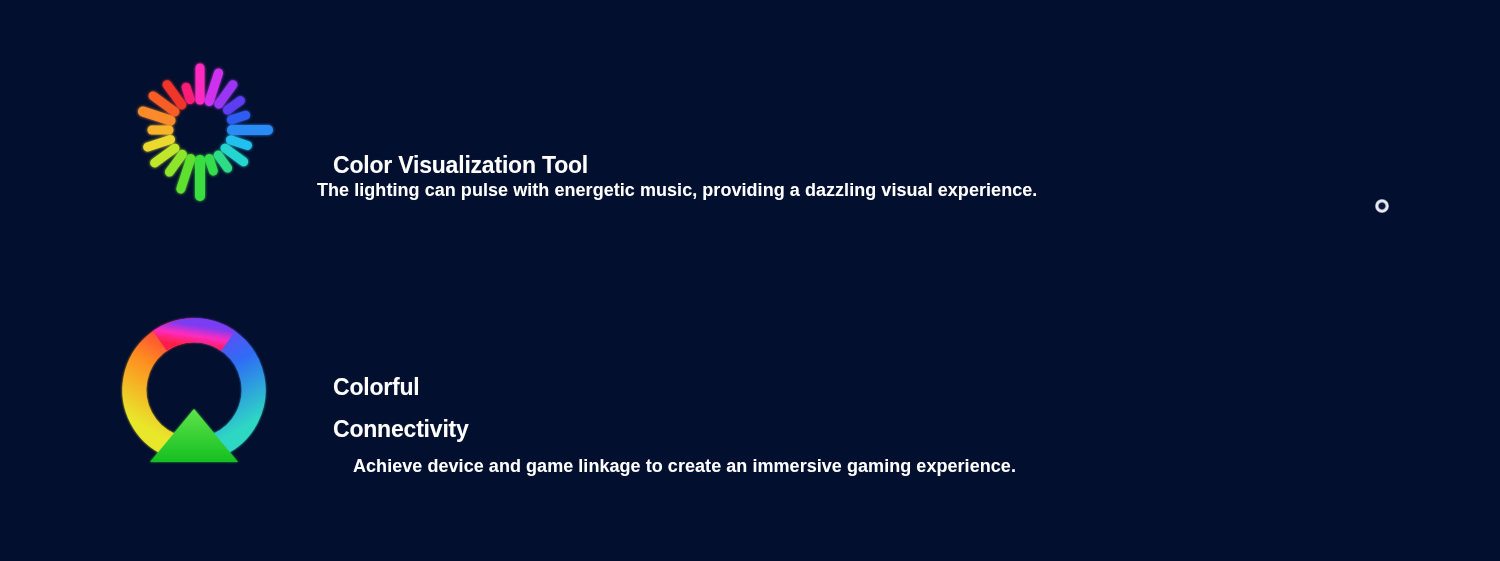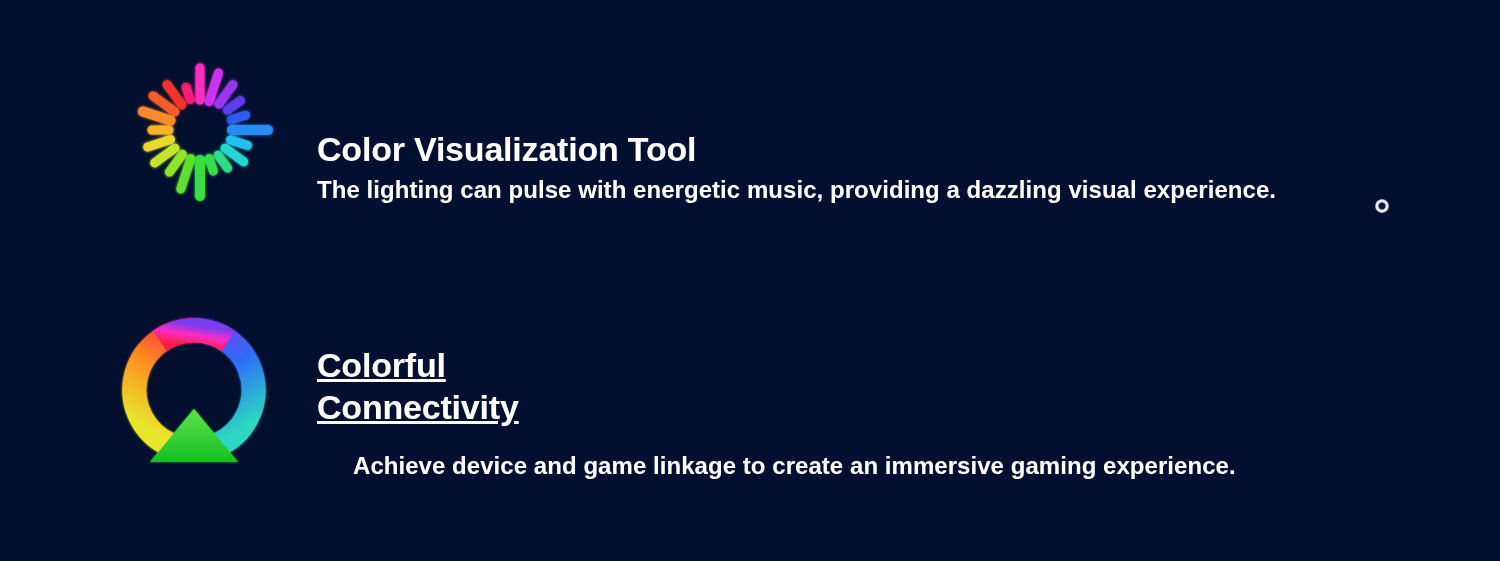--- a/index.html
+++ b/index.html
@@ -42,45 +42,45 @@
 
   .feature-text {
     position: absolute;
     left: 317px;
     top: 0;
     width: 1120px;
   }
 
   .feature-title {
     color: #ffffff;
-    font-size: 34px;
+    font-size: 23px;
     font-weight: 700;
     letter-spacing: -0.2px;
     line-height: 42px;
     white-space: pre-line;
-    margin: 0;
+    margin: 16px;
     text-shadow: 0 0 1px rgba(255,255,255,0.25);
   }
 
   .feature-desc {
     color: #ffffff;
-    font-size: 24px;
+    font-size: 18px;
     font-weight: 700;
     letter-spacing: 0.05px;
     line-height: 28px;
     margin: 0;
     white-space: nowrap;
     text-shadow: 0 0 1px rgba(255,255,255,0.2);
     text-align: center;
   }
 
   #row-1 .feature-title { position: absolute; top: 88px; left: 0; }
   #row-1 .feature-desc  { position: absolute; top: 136px; left: 0; }
 
-  #row-2 .feature-title { position: absolute; top: 34px; left: 0; text-decoration: underline; }
+  #row-2 .feature-title { position: absolute; top: 40px; left: 0; }
   #row-2 .feature-desc  { position: absolute; top: 142px; left: 0; margin-left: 36px; }
 
   
   #cursor-dot {
     position: absolute;
     left: 1375px;
     top: 199px;
     width: 14px;
     height: 14px;
     border-radius: 50%;

